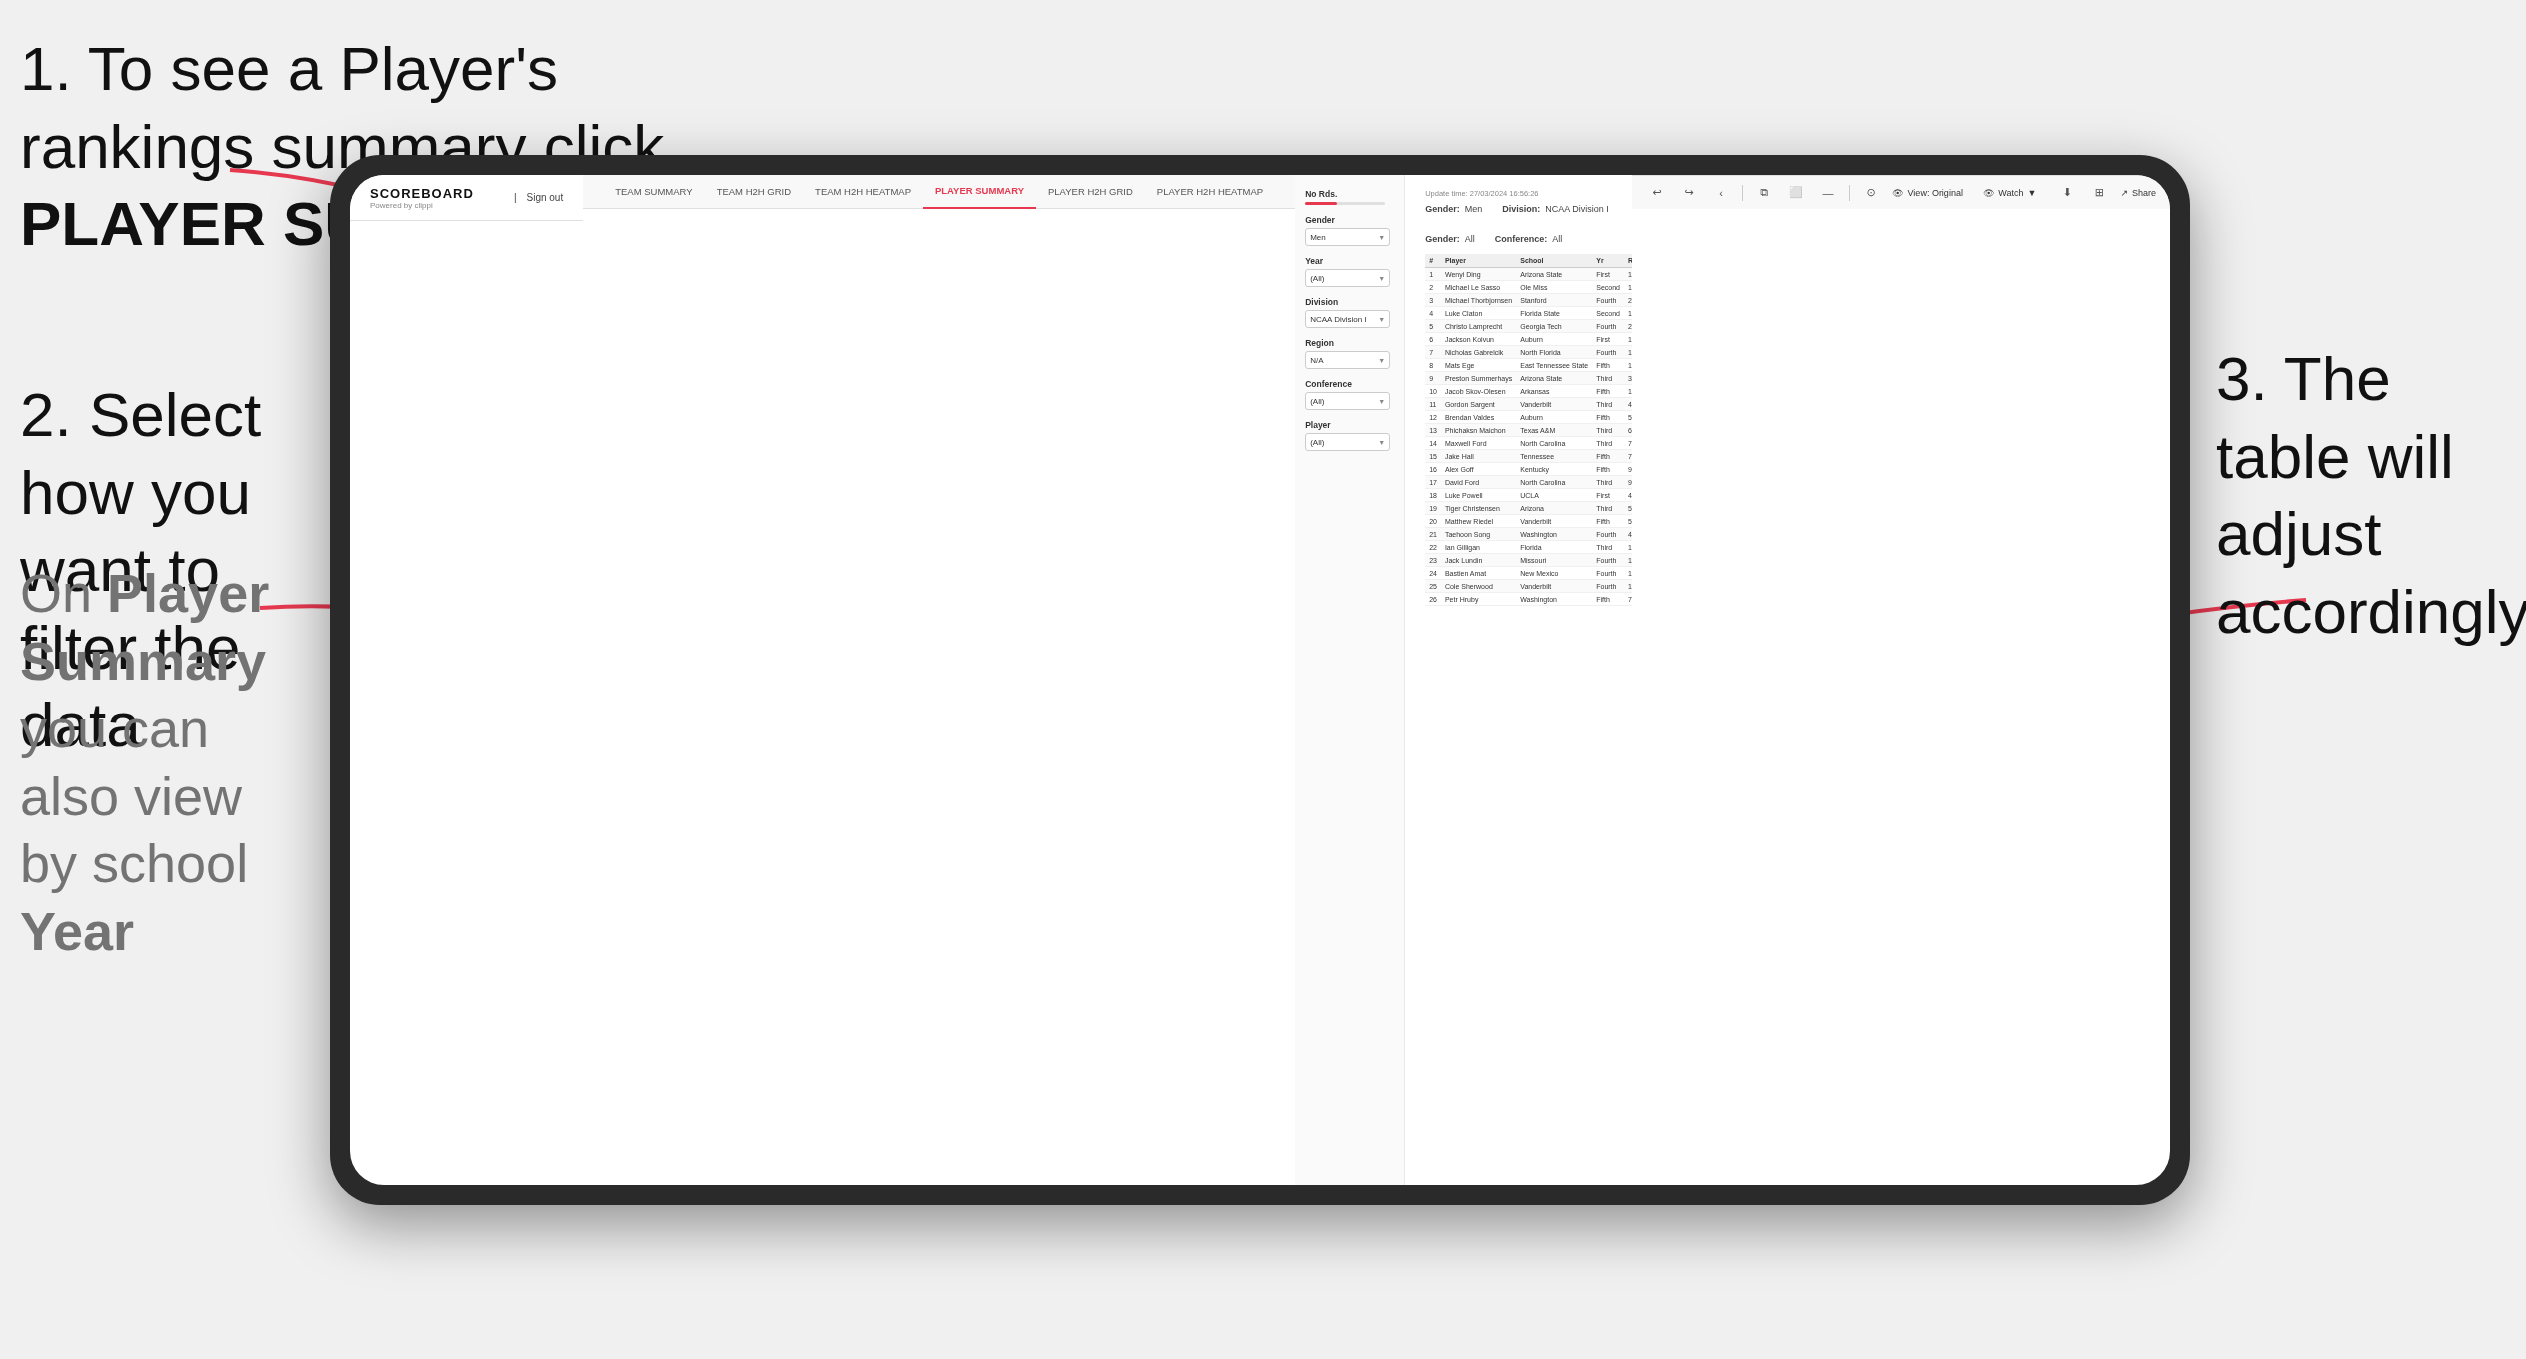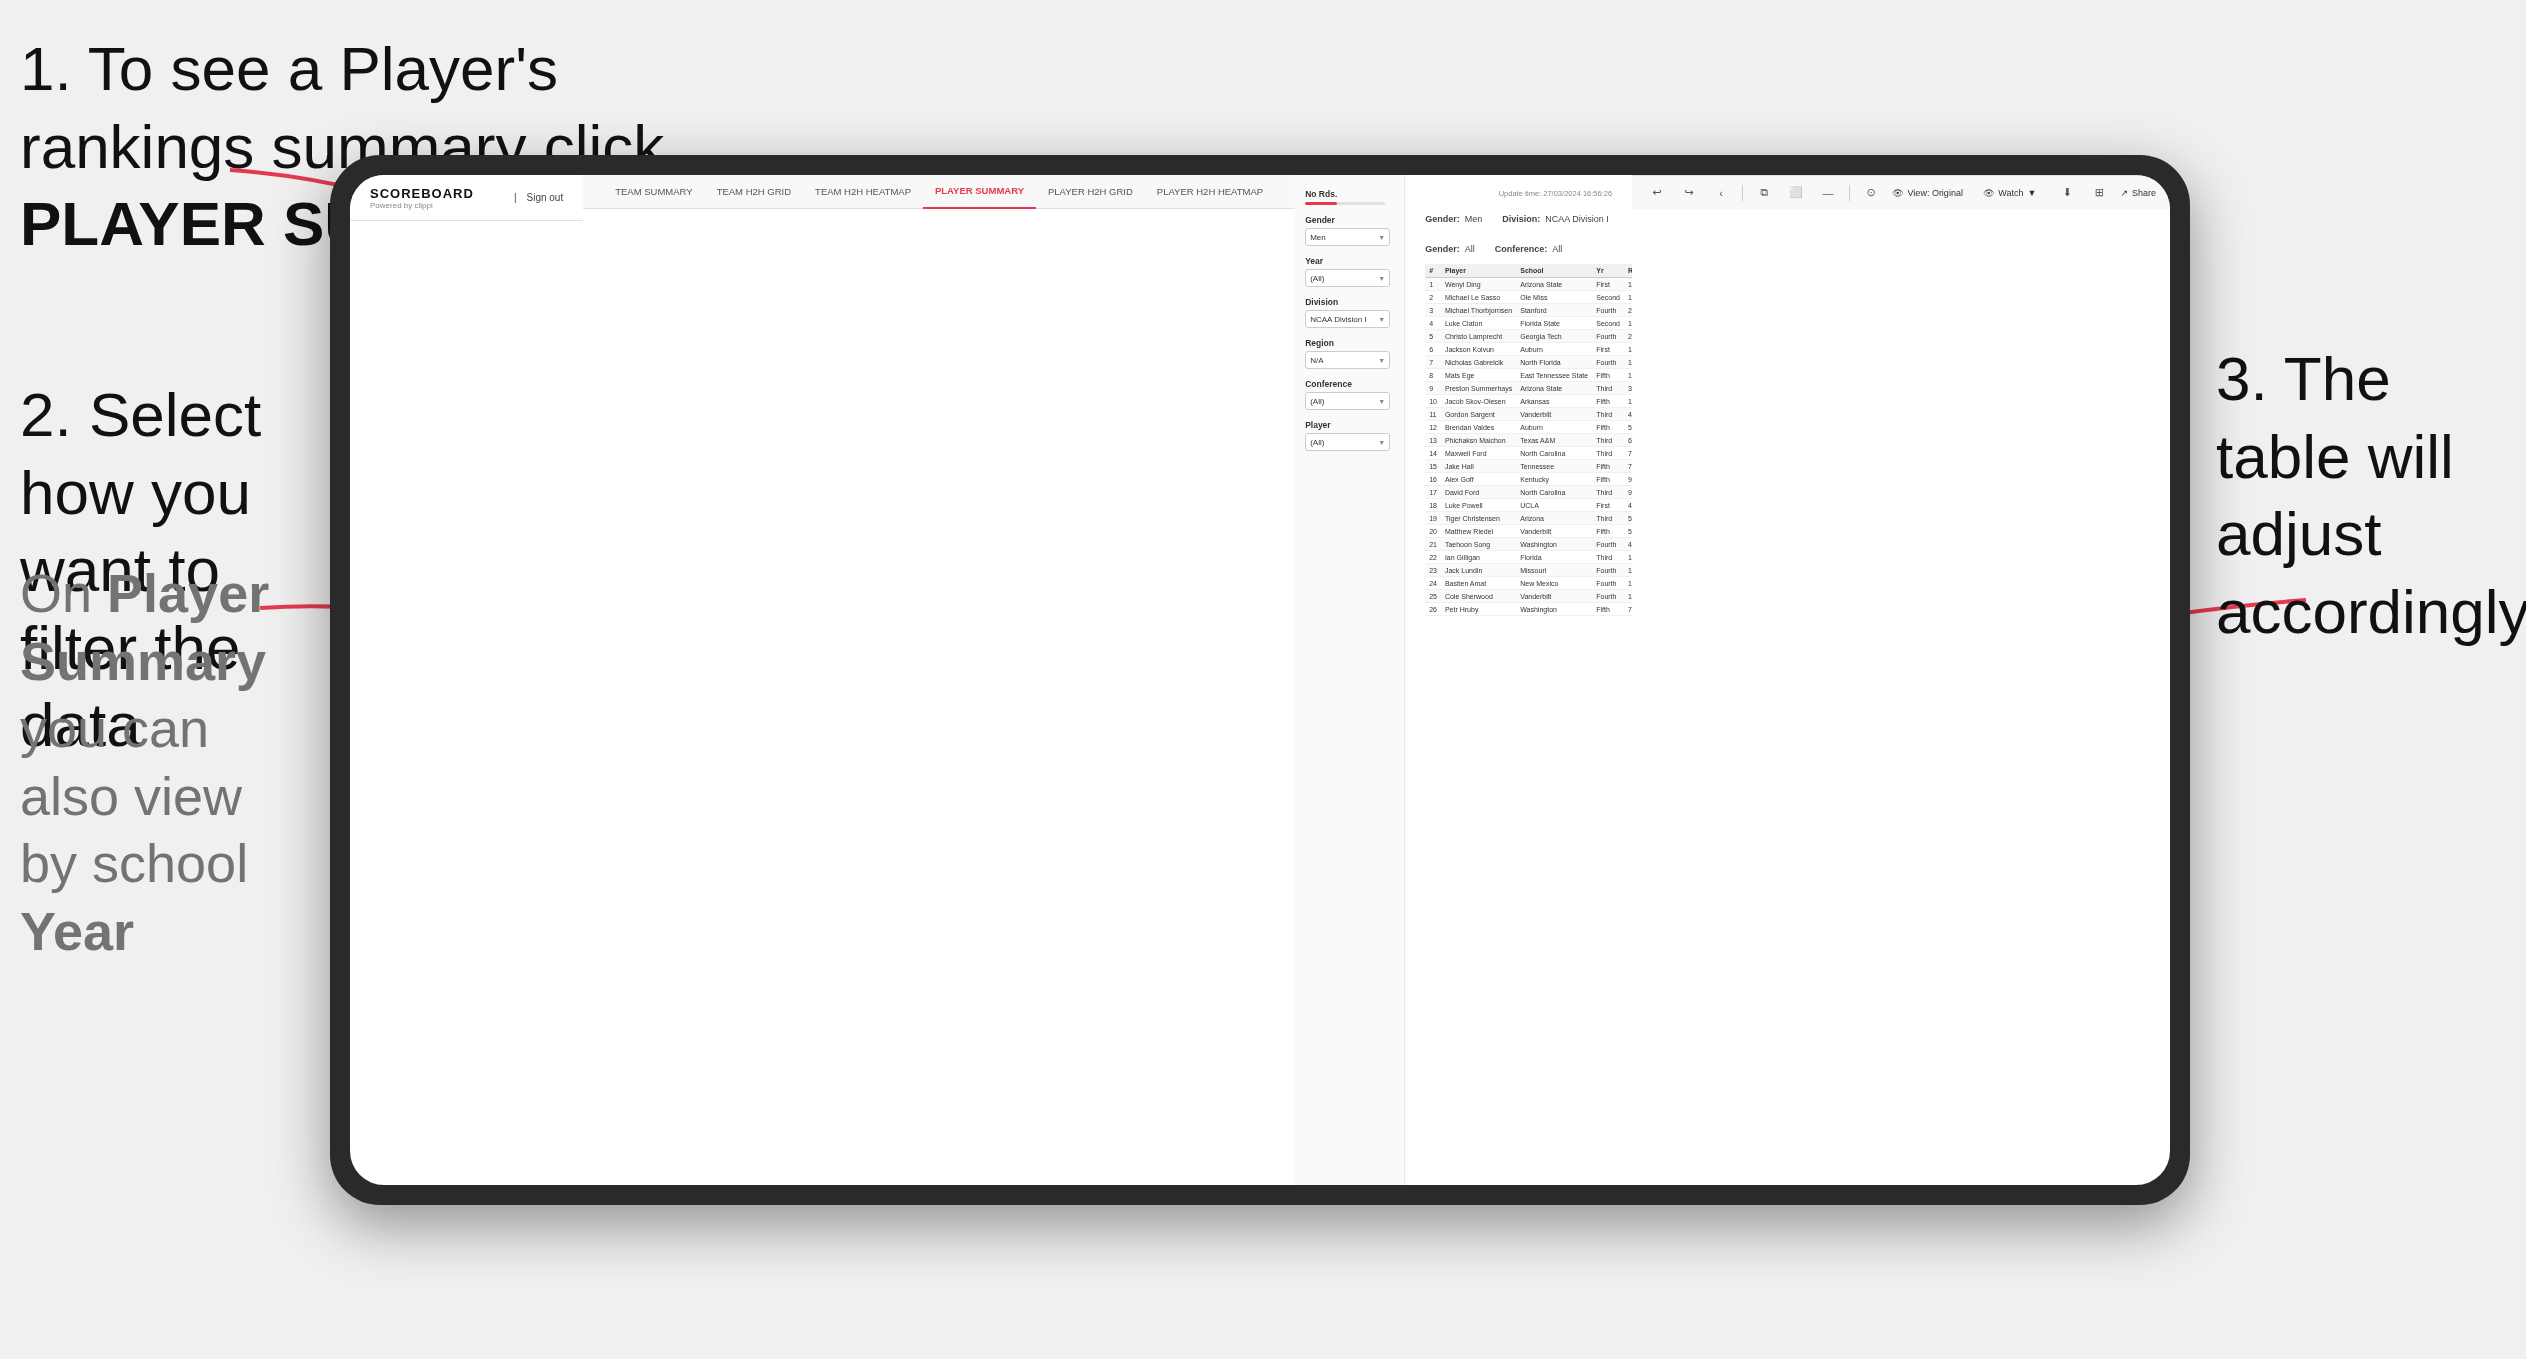--- a/index.html
+++ b/index.html
@@ -234,22 +234,21 @@
     
     .content-area {
       flex: 1;
       padding: 14px 20px;
       overflow-y: auto;
     }
 
     .update-time {
       font-size: 7.5px;
       color: #888;
-      margin-bottom: 16px;
-      text-align: right;
+      margin-bottom: 6px;
     }
 
     .table-title {
       font-size: 15px;
       font-weight: 700;
       color: #111;
       margin-bottom: 8px;
     }
 
     .filter-row {

